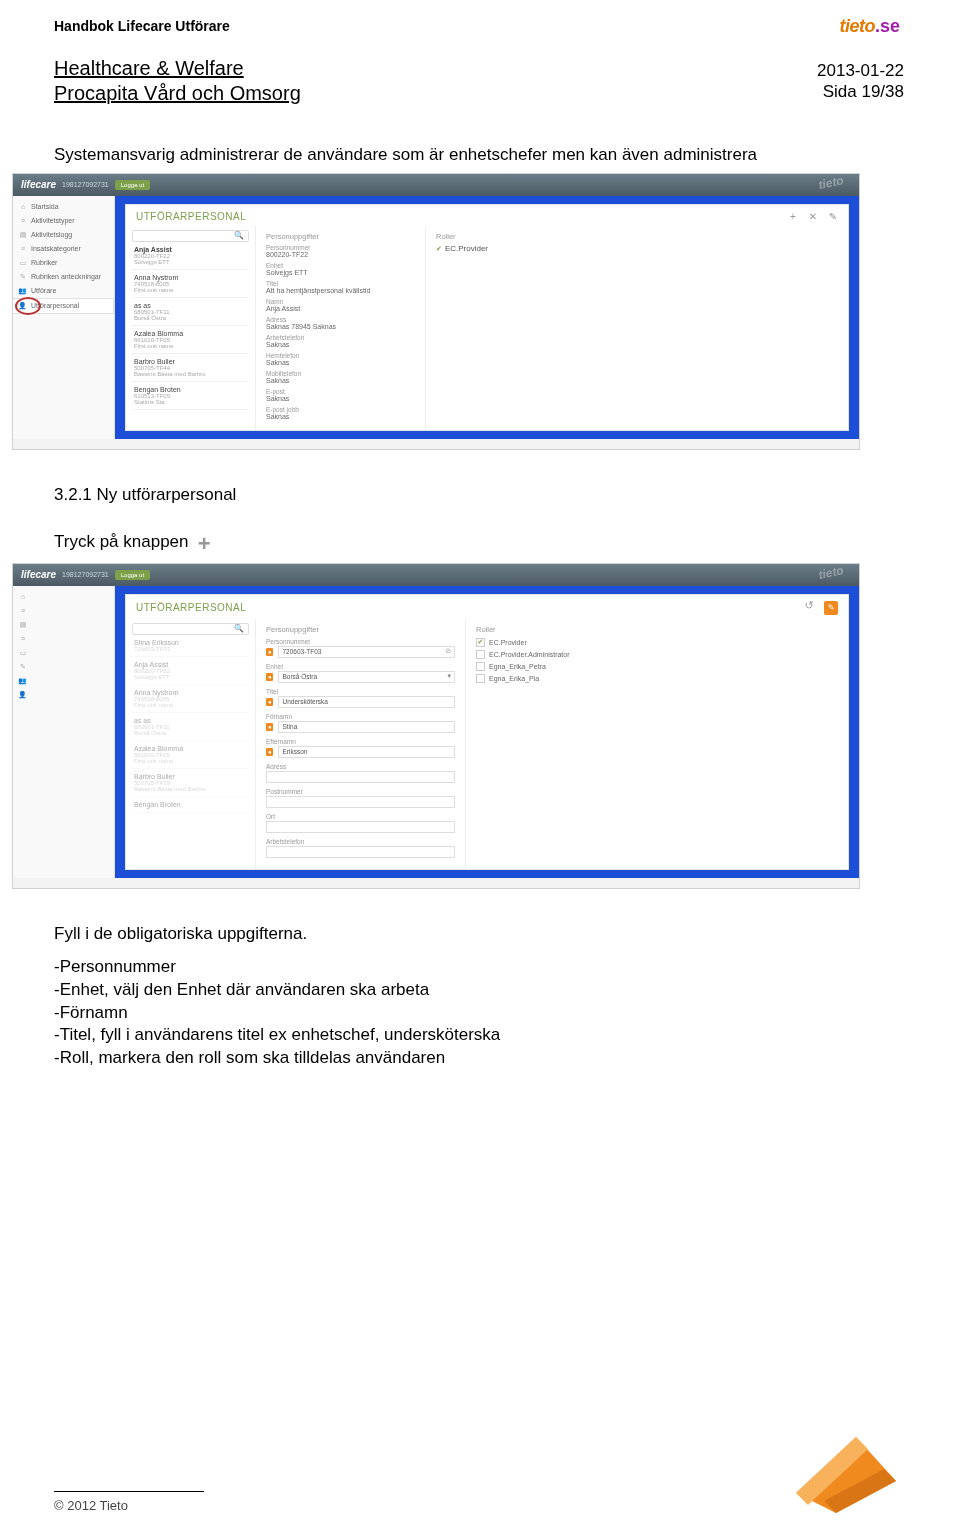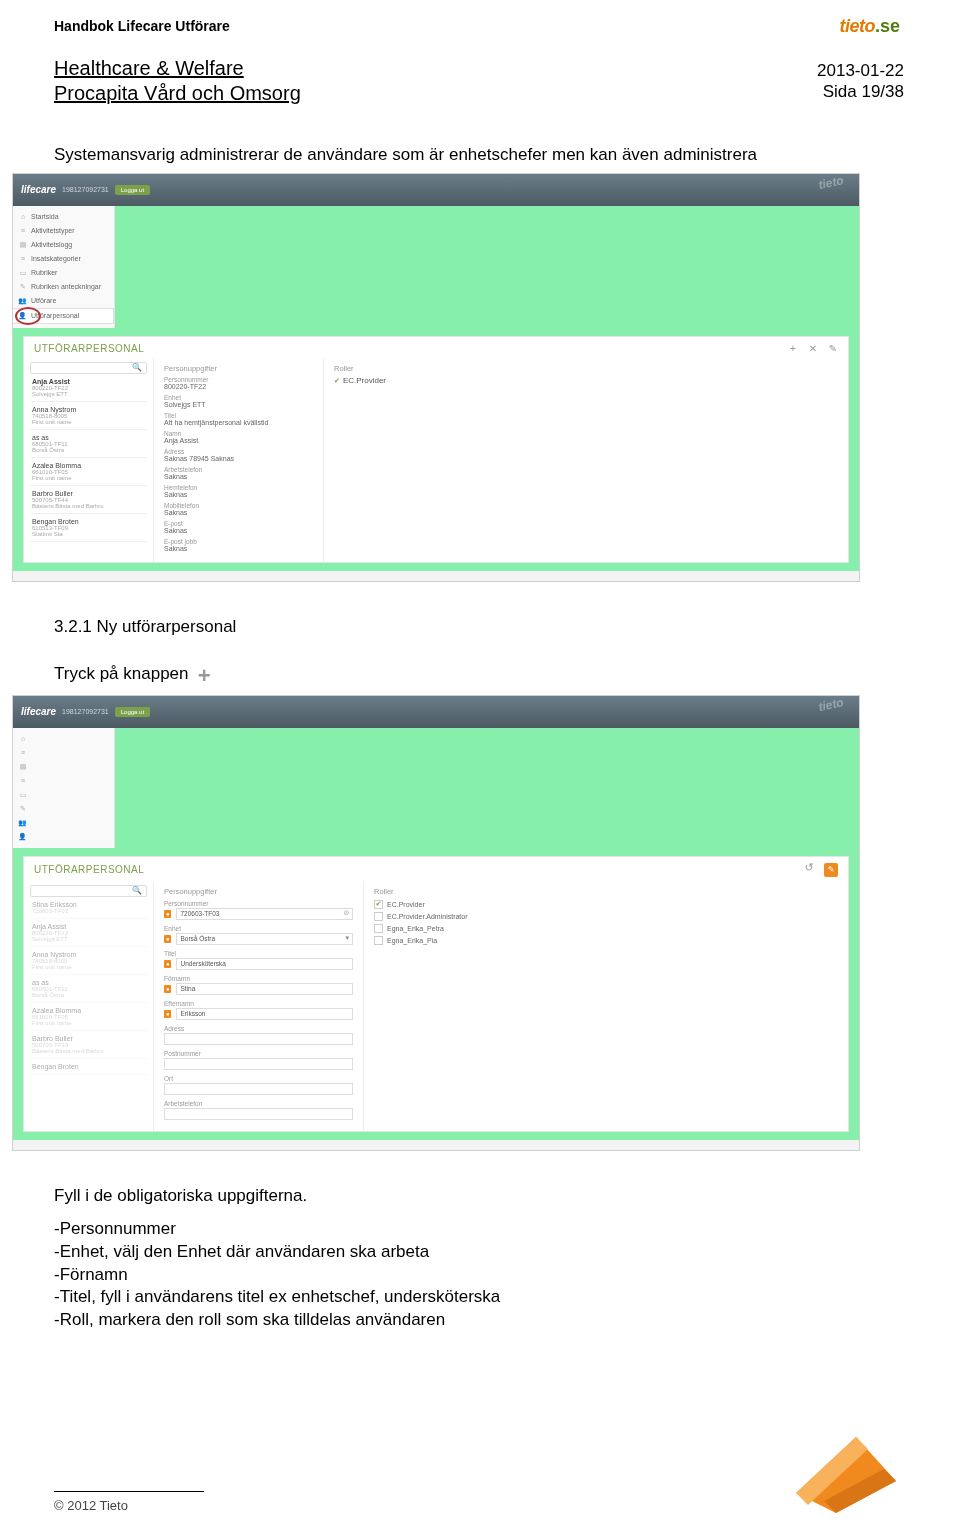--- a/index.html
+++ b/index.html
@@ -11,57 +11,57 @@
     margin: 0 auto;
     font-size: 16px;
     position: relative;
     min-height: 1533px;
   }
   .page-header { padding: 18px 54px 4px 54px; }
   .page-header .title { font-weight: bold; font-size: 14px; }
   .page-header .sub { font-size: 20px; margin-top: 22px; line-height: 1.25; text-decoration: underline; }
   .logo-top { position: absolute; top: 16px; right: 60px; font-size: 18px; }
   .logo-top .t { color: #e37b00; font-weight: bold; font-style: italic; letter-spacing: -0.5px; }
-  .logo-top .se { color: #4d7c0f; font-weight: bold; }
+  .logo-top .se { color: #a21caf; font-weight: bold; }
   .meta-right { position: absolute; top: 60px; right: 56px; text-align: right; font-size: 17px; line-height: 1.25; }
   .body-text { padding: 0 54px; font-size: 17px; line-height: 1.35; }
   .mt24 { margin-top: 24px; }
   .mt34 { margin-top: 34px; }
 
   
   .app-shot {
     margin: 6px 0 0 12px;
     width: 848px;
     border: 1px solid #d0d0d0;
     font-size: 8px;
     color: #555;
     background: #fff;
     position: relative;
   }
   .ap-bar {
     background: linear-gradient(#6a7d88, #4c5a63);
-    height: 32px;
+    height: 22px;
     display: flex;
     align-items: center;
     padding: 0 8px;
     gap: 6px;
   }
   .ap-logo { color: #fff; font-weight: bold; font-style: italic; font-size: 10px; }
   .ap-code { color: #cdd8dd; font-size: 7px; }
   .ap-btn {
     background: #7da04a; color: #fff; font-size: 6px;
     padding: 2px 6px; border-radius: 2px; display: inline-block;
   }
   .ap-tieto-fade {
     position: absolute; right: 0; top: 0; height: 22px; width: 40px;
     color: rgba(255,255,255,0.35); font-style: italic; font-weight: bold;
     font-size: 12px; transform: rotate(-12deg); pointer-events: none;
   }
 
-  .ap-body { display: flex; background: #86efac; flex-direction: column; }
+  .ap-body { display: flex; background: #1d4ed8; }
   .ap-side {
     width: 102px; background: #f9f9f9; border-right: 1px solid #e3e3e3;
     padding: 4px 0;
   }
   .ap-side-row {
     display: flex; align-items: center; gap: 4px;
     padding: 3px 6px; font-size: 7px; color: #666;
   }
   .ap-side-row.selected {
     background: #fff; border: 1px solid #e0e0e0; border-left: none;

